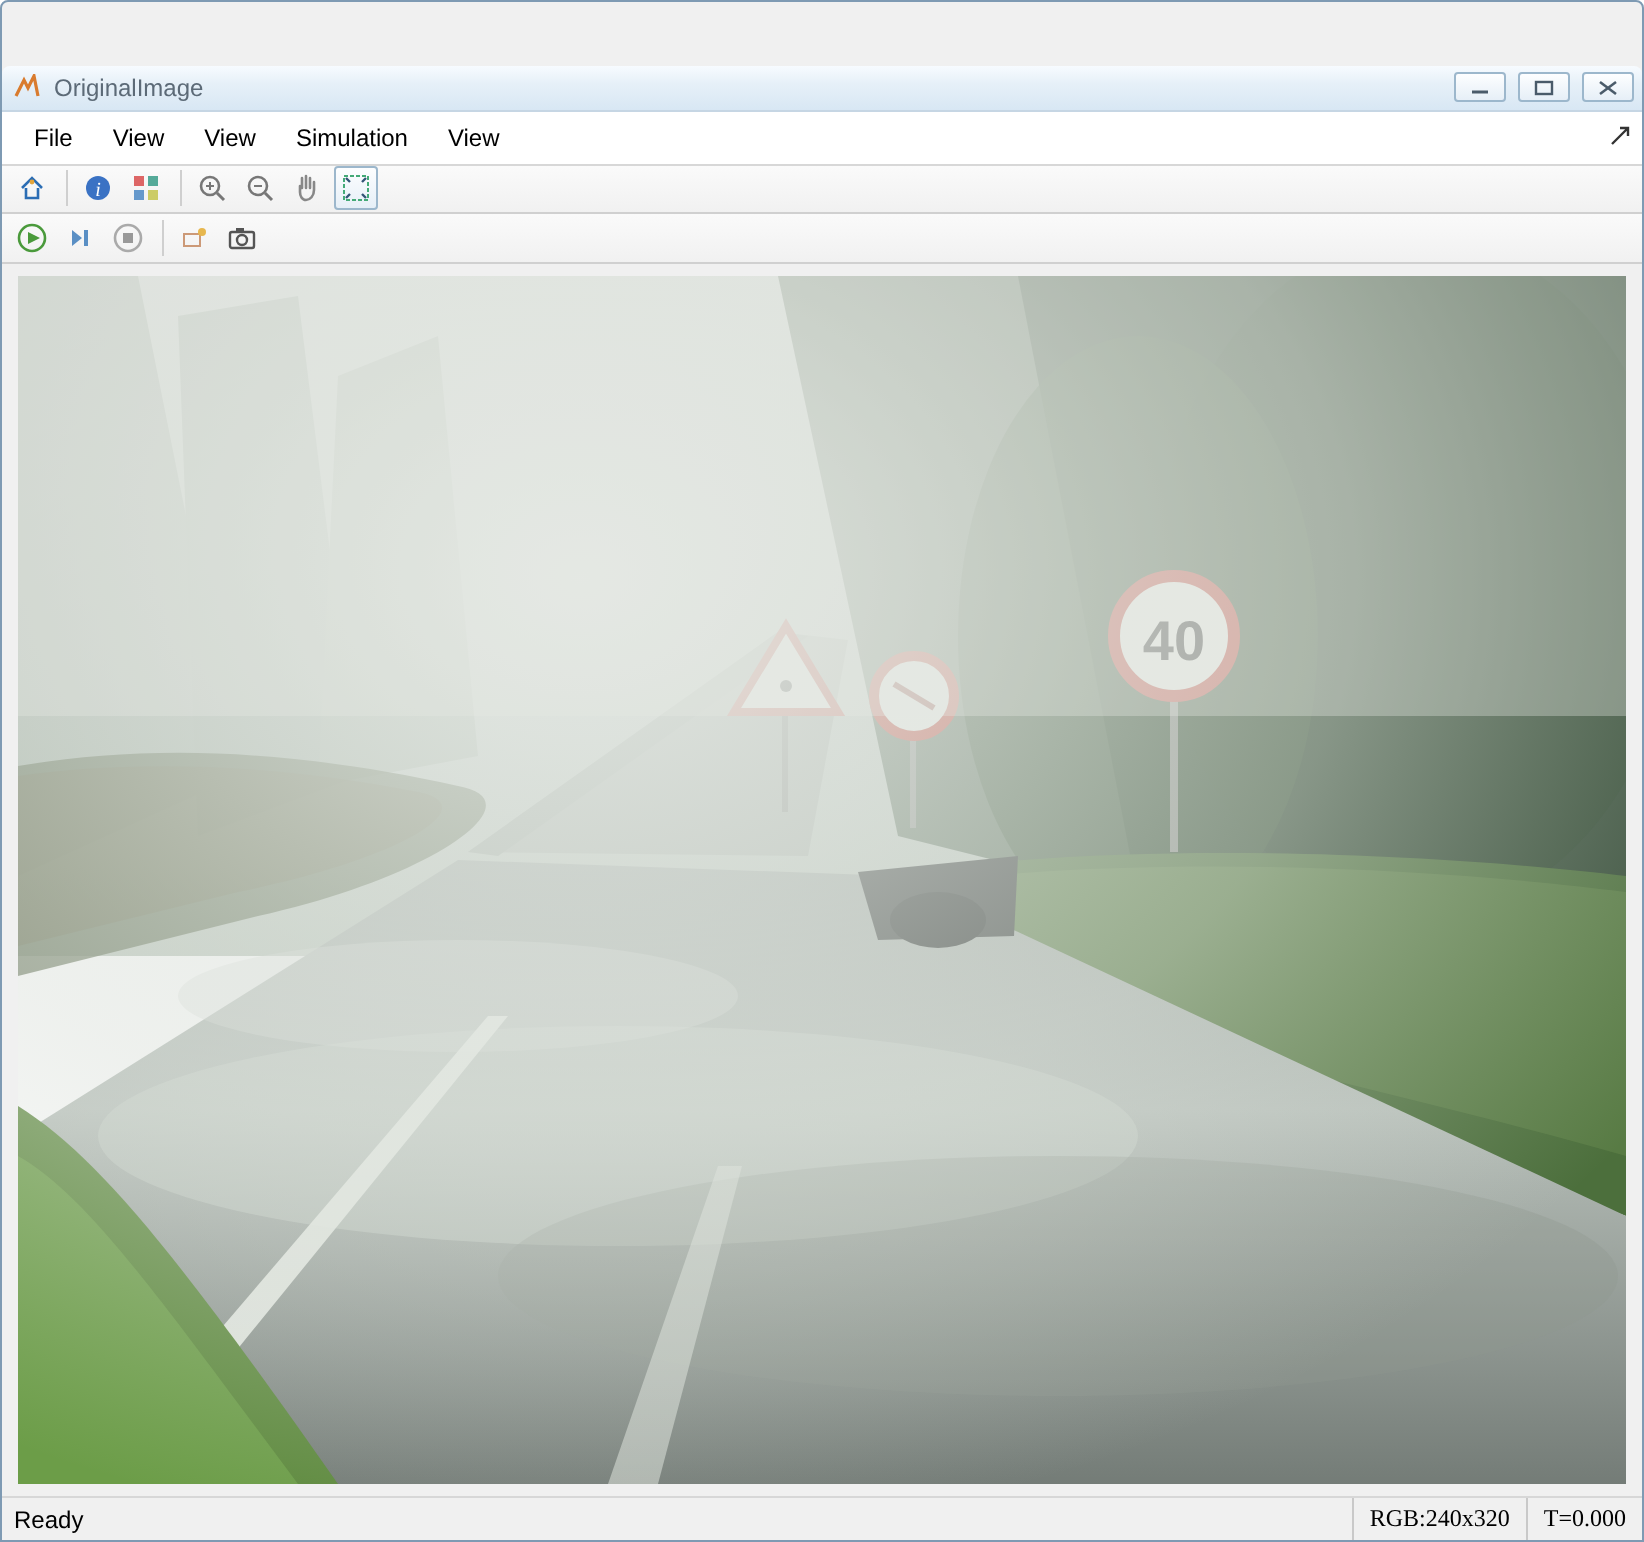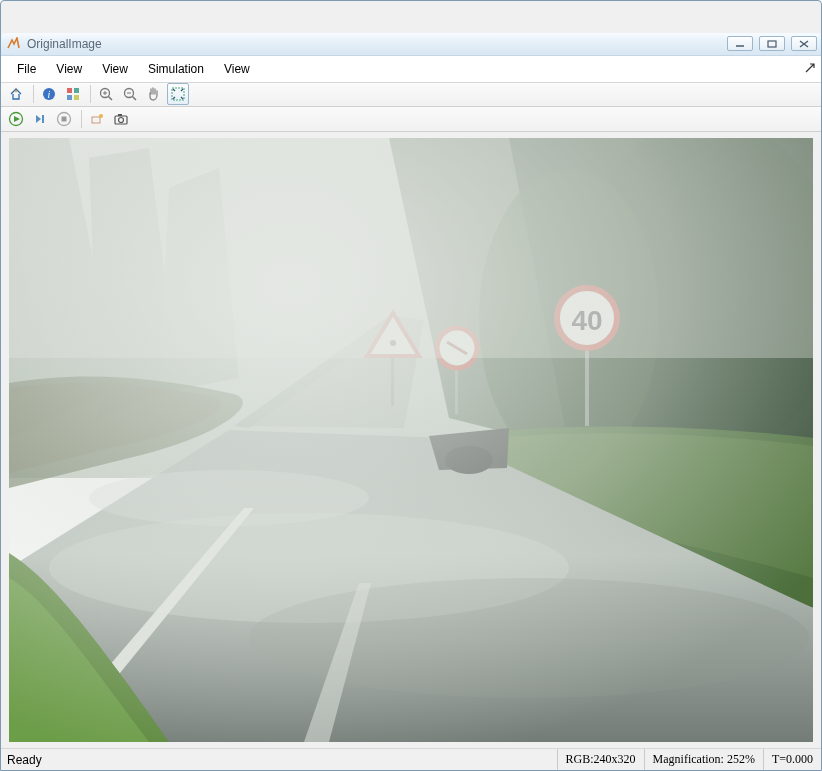--- a/index.html
+++ b/index.html
@@ -236,16 +236,15 @@
 
         <rect x="0" y="0" width="804" height="604" fill="url(#fog)"></rect>
         <rect x="0" y="0" width="804" height="220" fill="#e4e8e3" opacity="0.35"></rect>
       </svg>
     </div>
   </div>
 
   <div class="statusbar">
     <div class="status-left">Ready</div>
     <div class="status-cell">RGB:240x320</div>
-    <div class="status-cell">Magnification: 252%</div>
     <div class="status-cell">T=0.000</div>
   </div>
 </div>
 
 </body></html>

